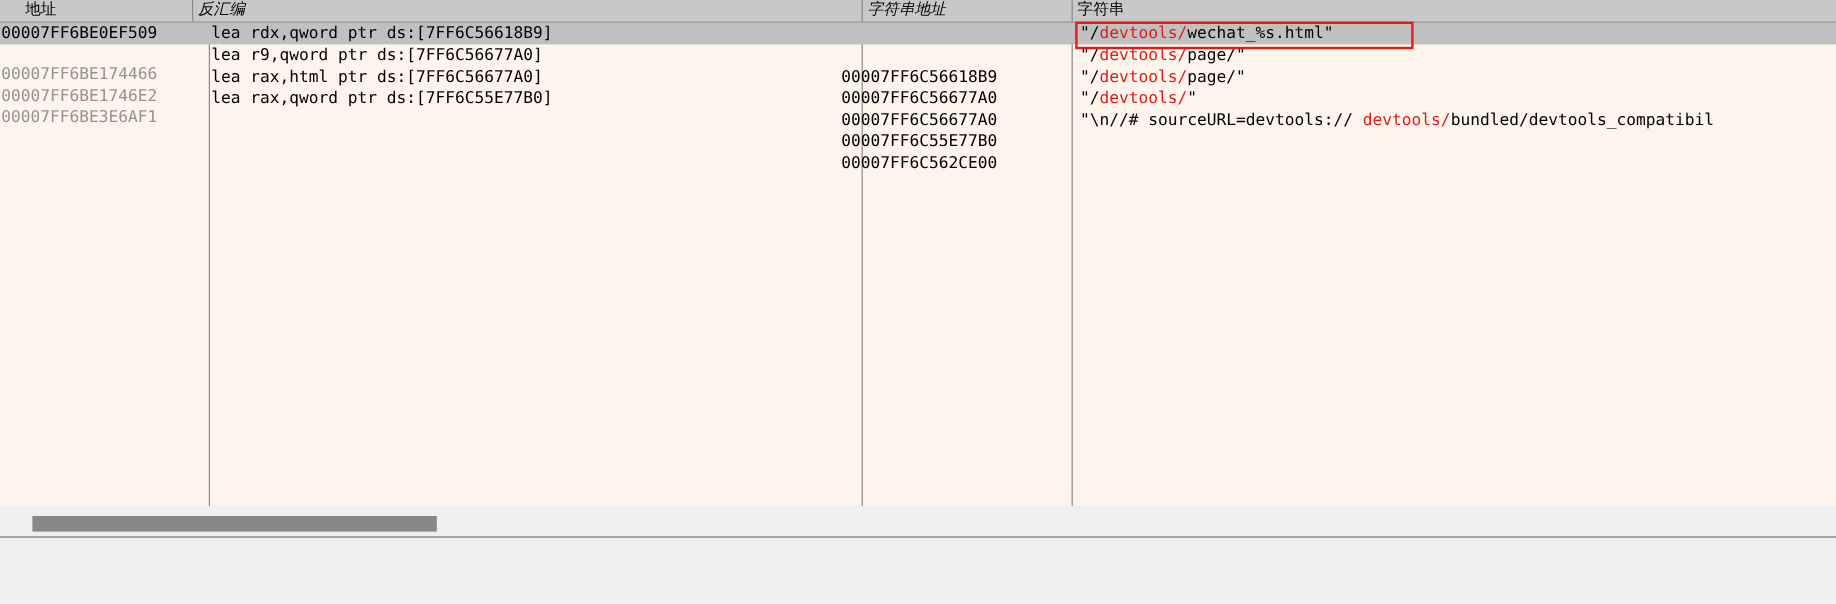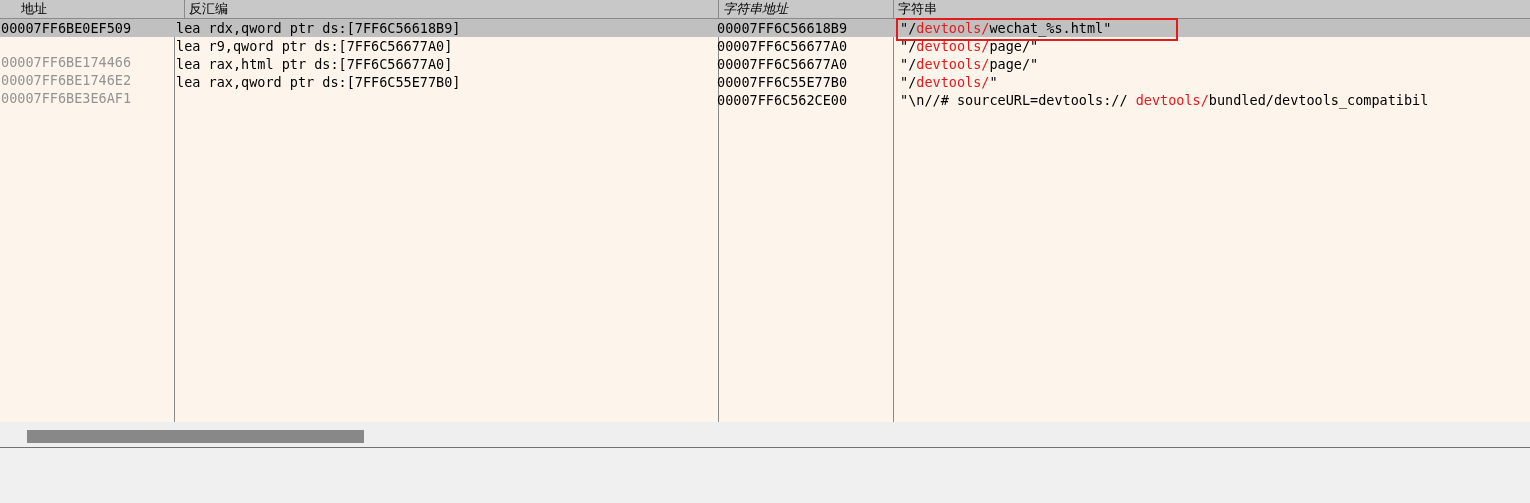--- a/index.html
+++ b/index.html
@@ -93,21 +93,21 @@
     font-family: "DejaVu Sans Mono", monospace;
     font-size: 13.5px;
     white-space: nowrap;
     overflow: hidden;
     padding-left: 1px;
     box-sizing: border-box;
     letter-spacing: 0px;
   }
   .cell.addr   { left: 0px;   width: 174px; }
   .cell.disasm { left: 175px; width: 543px; }
-  .cell.saddr  { left: 716px; width: 174px; }
+  .cell.saddr  { left: 700px; width: 174px; margin-top: 36px; }
   .cell.str    { left: 894px; width: 640px; padding-left: 6px; }
 
   .addr-dim { color: #939393; margin-top: 16px; }
   .addr-on  { color: #000; }
 
   
   .m { color: #e01b1b; text-align: center; }
 
   
   #string-annotation {
@@ -151,21 +151,21 @@
     background: #f0f0f0;
   }
 </style>
 </head>
 <body>
 
 <div id="list-view">
 
   <div id="list-header">
     <div class="col-head" style="left:17px;width:174px;">地址</div>
-    <div class="col-head sep" style="left:184px;width:488px;">反汇编</div>
+    <div class="col-head sep" style="left:160px;width:488px;font-style:italic;">反汇编</div>
     <div class="col-head sep" style="left:718px;width:175px;font-style:italic;">字符串地址</div>
     <div class="col-head sep" style="left:893px;width:521px;">字符串</div>
   </div>
 
   <div class="col-divider" style="left:174px;"></div>
   <div class="col-divider" style="left:718px;"></div>
   <div class="col-divider" style="left:893px;"></div>
 
   <div id="rows">
       <div class="row selected">

